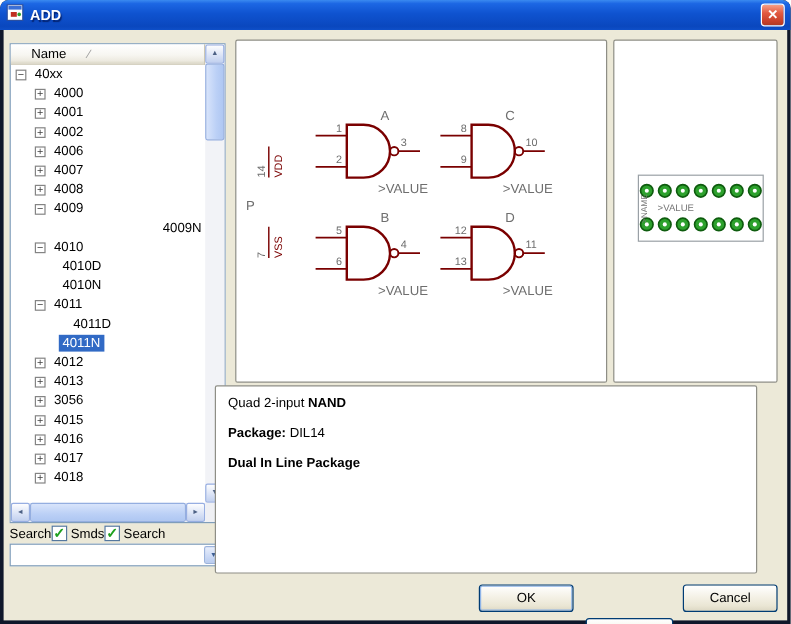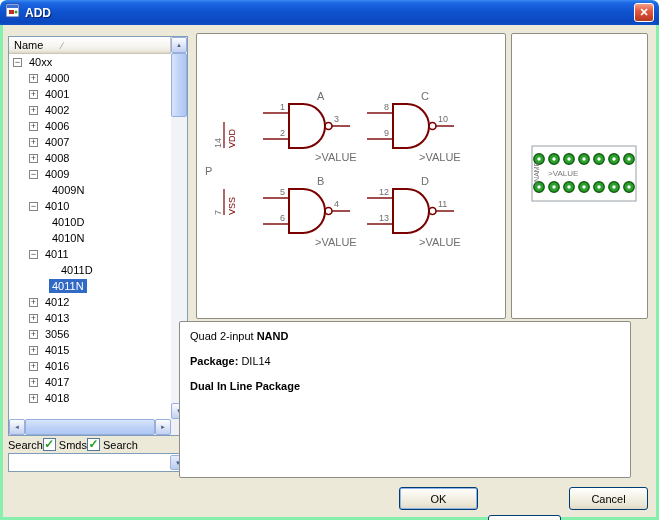--- a/index.html
+++ b/index.html
@@ -1,33 +1,33 @@
 <!DOCTYPE html>
 <html><head>
 <meta charset="utf-8">
 <style>
   * { margin:0; padding:0; box-sizing:border-box; }
   html,body { width:659px; height:520px; font-family:"Liberation Sans",sans-serif; background:#fff; }
 
-  .window { position:relative; width:659px; height:520px; background:#86efac; border-radius:7px 7px 0 0; overflow:hidden; }
+  .window { position:relative; width:659px; height:520px; background:#0f172a; border-radius:7px 7px 0 0; overflow:hidden; }
 
   .titlebar { position:absolute; top:0; left:0; right:0; height:25px; display:flex; align-items:center; gap:5px; padding:0 5px;
     background:linear-gradient(180deg,#3A8AF0 0%,#1C67E4 12%,#0F53D0 45%,#0A47BE 88%,#0E4FC8 100%); border-radius:6px 6px 0 0; }
   .title-text { color:#fff; font-weight:bold; font-size:12px; text-shadow:1px 1px 1px rgba(0,20,80,.75); }
   .close-btn { margin-left:auto; width:20px; height:19px; border-radius:3px; border:1px solid #fff;
     background:linear-gradient(180deg,#F5A088,#E25A42 40%,#C8402A 80%,#B03A24);
     color:#fff; font-size:11px; font-weight:bold; display:flex; align-items:center; justify-content:center; cursor:pointer; }
 
   .content { position:absolute; top:25px; left:3px; right:3px; bottom:3px; background:#ECE9D8; }
 
   
   .tree-panel { position:absolute; left:5px; top:11px; width:180px; height:400px; background:#fff; border:1px solid #7F9DB9; }
   .tree-header { position:absolute; left:0; top:0; width:162px; height:17px; font-size:11px; color:#000;
     background:linear-gradient(180deg,#FFFFFF,#F7F6F1 55%,#EDEAE0 85%,#DBD7C6);
-    border-bottom:1px solid #CCC7B4; border-right:1px solid #CCC7B4; display:flex; align-items:center; padding:0 5px; gap:18px; }
+    border-bottom:1px solid #CCC7B4; border-right:1px solid #CCC7B4; display:flex; align-items:center; padding:0 17px; gap:18px; }
   .sort-glyph { color:#9a9a9a; font-size:10px; }
   .tree-rows { position:absolute; left:0; top:17px; width:162px; height:365px; overflow:hidden; }
   .tree-row { height:16px; display:flex; align-items:center; font-size:11px; white-space:nowrap; cursor:default; }
   .expander { display:inline-block; width:9px; height:9px; border:1px solid #848484; background:#fff; color:#404040;
     font-size:9px; line-height:7px; text-align:center; margin-right:4px; flex:none; }
   .exp-spacer { display:inline-block; width:13px; flex:none; }
   .tree-label { padding:1px 3px; color:#000; }
   .tree-label.selected { background:#316AC5; color:#fff; }
 
   .vscroll { position:absolute; right:0; top:0; width:16px; height:382px; background:#F2F3F7; }
@@ -120,21 +120,21 @@
             <span class="tree-label">4007</span>
           </div>
           <div class="tree-row" style="padding-left: 20px;">
             <span class="expander">+</span>
             <span class="tree-label">4008</span>
           </div>
           <div class="tree-row" style="padding-left: 20px;">
             <span class="expander">−</span>
             <span class="tree-label">4009</span>
           </div>
-          <div class="tree-row" style="padding-left: 27px;">
+          <div class="tree-row" style=" justify-content: flex-end;">
             <span class="exp-spacer"></span>
             <span class="tree-label">4009N</span>
           </div>
           <div class="tree-row" style="padding-left: 20px;">
             <span class="expander">−</span>
             <span class="tree-label">4010</span>
           </div>
           <div class="tree-row" style="padding-left: 27px;">
             <span class="exp-spacer"></span>
             <span class="tree-label">4010D</span>

